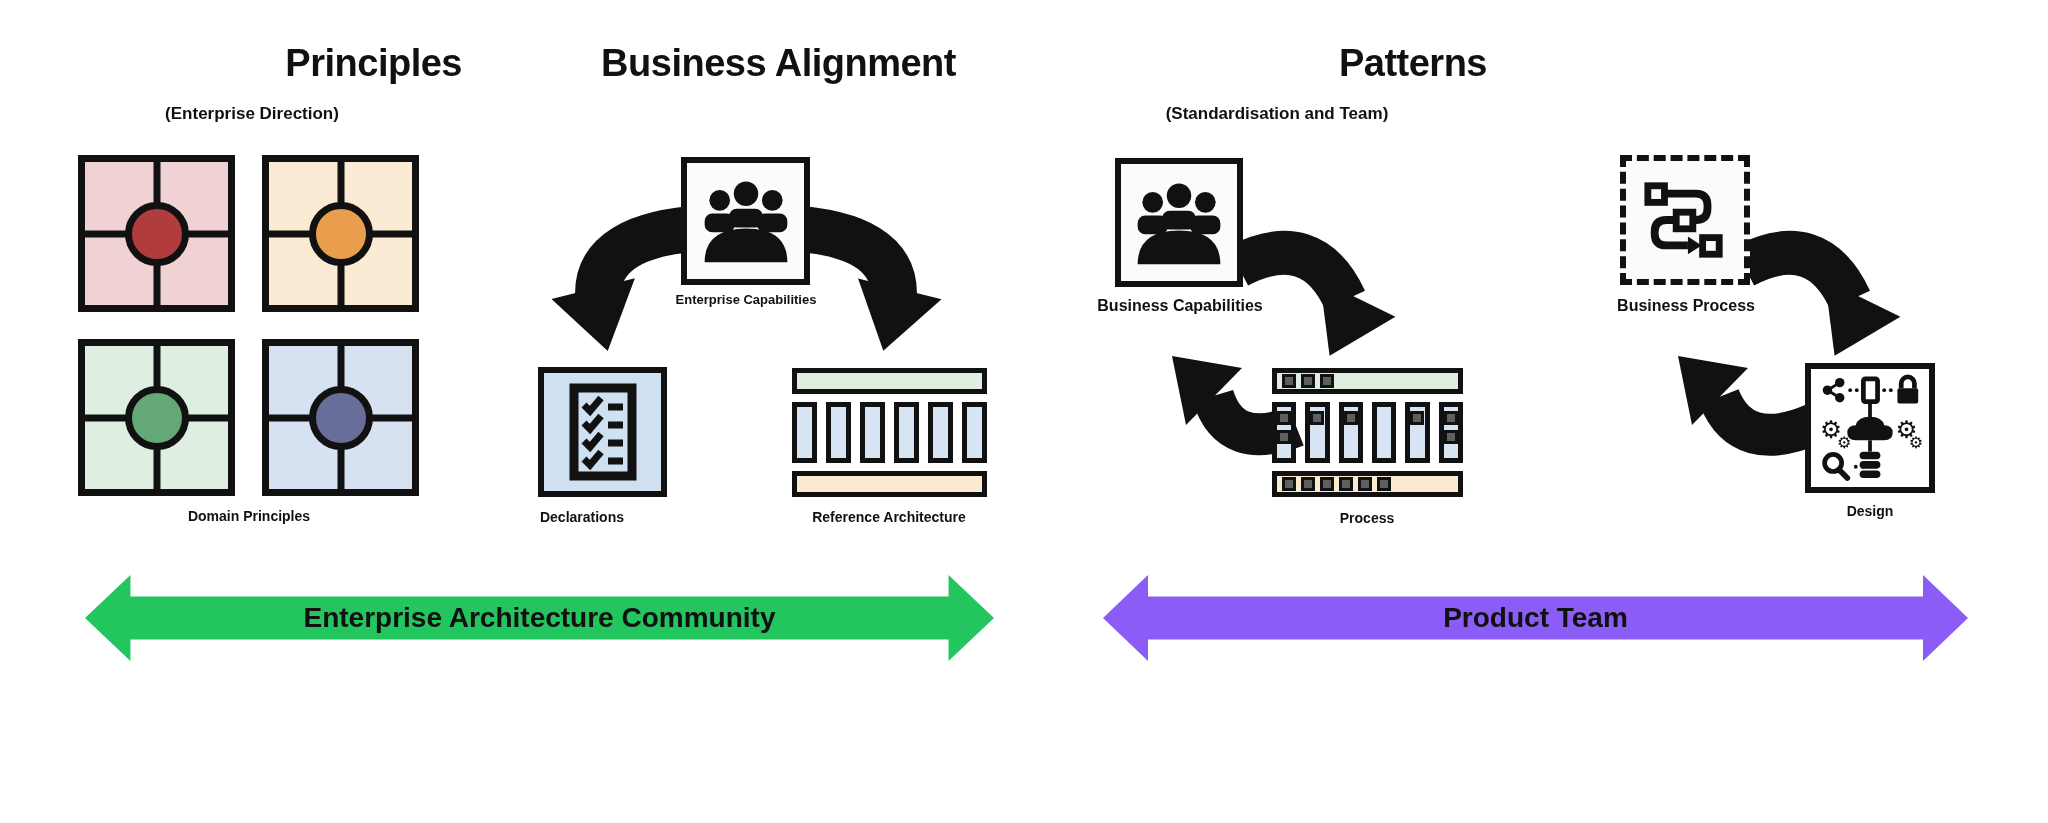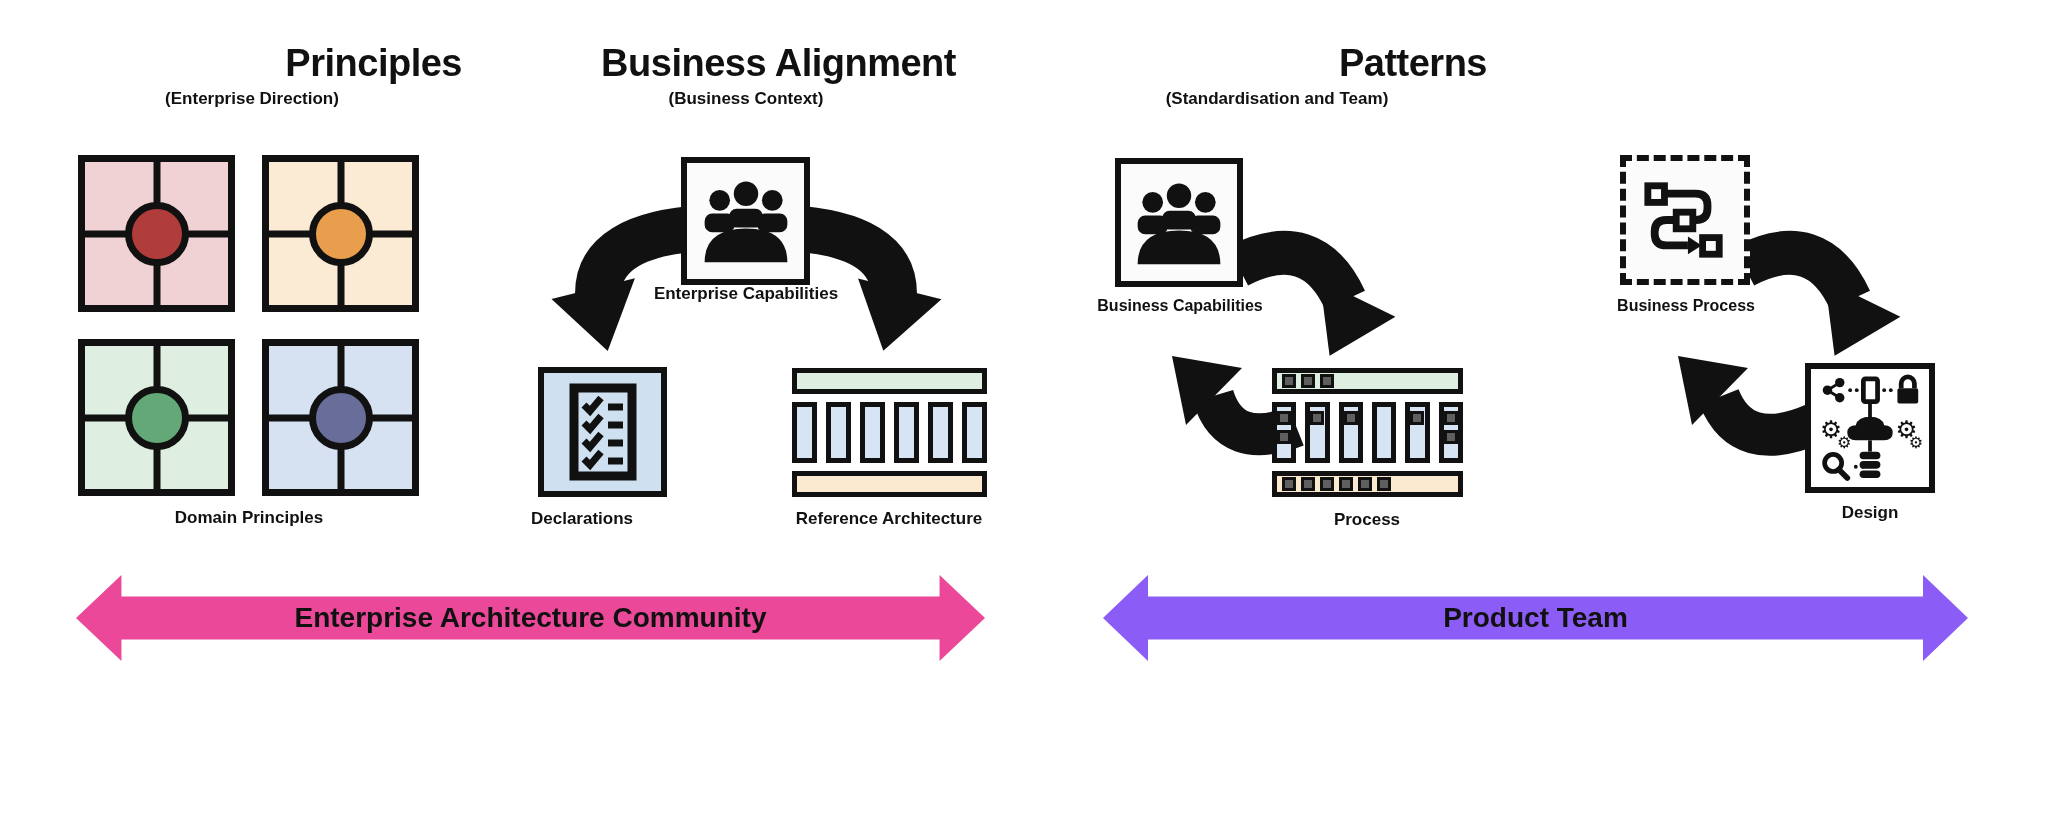--- a/index.html
+++ b/index.html
@@ -2,24 +2,24 @@
 <html><head>
 <meta charset="utf-8">
 <style>
   html,body{margin:0;padding:0;background:#ffffff;}
   body{font-family:"Liberation Sans", sans-serif; color:#111;}
   .stage{position:relative;width:2048px;height:823px;background:#fff;overflow:hidden;}
 
   
   .col-header{position:absolute;top:44px;width:420px;text-align:center;}
   .col-title{font-size:38px;font-weight:800;letter-spacing:-.5px;line-height:1.05;text-align:right;}
-  .col-sub{font-size:17px;font-weight:700;margin-top:5px;}
-
-  
-  .lbl{position:absolute;transform:translateX(-50%);font-size:17px;font-weight:700;white-space:nowrap;text-align:center;}
+  .col-sub{font-size:17px;font-weight:700;margin-top:20px;}
+
+  
+  .lbl{position:absolute;transform:translateX(-50%);font-size:14px;font-weight:700;white-space:nowrap;text-align:center;}
 
   
   .quad{position:absolute;width:157px;height:157px;border:7px solid #111;box-sizing:border-box;z-index:2;}
   .quad .vline{position:absolute;top:0;bottom:0;left:50%;width:7px;transform:translateX(-50%);background:#111;}
   .quad .hline{position:absolute;left:0;right:0;top:50%;height:7px;transform:translateY(-50%);background:#111;}
   .quad .dot{position:absolute;left:50%;top:50%;transform:translate(-50%,-50%);width:50px;height:50px;border:7px solid #111;border-radius:50%;}
 
   
   .icon-box{position:absolute;background:#FBFBFB;border:6px solid #111;box-sizing:border-box;display:flex;align-items:center;justify-content:center;z-index:2;}
   .icon-box.dashed{border-style:dashed;}
@@ -46,21 +46,20 @@
 <body>
 
 <div class="stage">
 
   <div class="col-header" style="left:42px">
     <div class="col-title">Principles</div>
     <div class="col-sub">(Enterprise Direction)</div>
   </div>
   <div class="col-header" style="left:536px">
     <div class="col-title">Business Alignment</div>
-    <div class="col-sub">(Business Context)</div>
   </div>
   <div class="col-header" style="left:1067px">
     <div class="col-title">Patterns</div>
     <div class="col-sub">(Standardisation and Team)</div>
   </div>
 
   <svg class="arrows" width="2048" height="823" viewBox="0 0 2048 823">
 
     <g>
       <path class="arc" d="M705,228 Q598,234 598,294" stroke-width="46"></path>
@@ -119,21 +118,21 @@
     <svg width="94" height="84" viewBox="0 0 100 88">
       <circle class="ink" cx="50" cy="15" r="13"></circle>
       <circle class="ink" cx="22" cy="22" r="11"></circle>
       <circle class="ink" cx="78" cy="22" r="11"></circle>
       <rect class="ink" x="6" y="36" width="32" height="20" rx="8"></rect>
       <rect class="ink" x="62" y="36" width="32" height="20" rx="8"></rect>
       <rect class="ink" x="32" y="31" width="36" height="20" rx="8"></rect>
       <path class="ink" d="M6 88 Q6 52 50 52 Q94 52 94 88 Z"></path>
     </svg>
   </div>
-  <div class="lbl" style="left:746px;top:284px;font-size:17px">Enterprise Capabilities</div>
+  <div class="lbl" style="left:746px;top:292px;font-size:13px">Enterprise Capabilities</div>
 
   <div class="icon-box" style="left:538px;top:367px;width:129px;height:130px;background:#CFE0F0">
     <svg width="68" height="98" viewBox="0 0 68 98">
       <rect x="5" y="5" width="58" height="88" fill="#CFE0F0" stroke="#111" stroke-width="9"></rect>
       <g stroke="#111" stroke-width="7" fill="none">
         <path d="M15 22 l6 6 l11 -13"></path>
           <line x1="39" y1="24" x2="54" y2="24"></line>
         <path d="M15 40 l6 6 l11 -13"></path>
           <line x1="39" y1="42" x2="54" y2="42"></line>
         <path d="M15 58 l6 6 l11 -13"></path>
@@ -265,21 +264,21 @@
         <circle class="ink" cx="47" cy="98" r="2"></circle>
       <g class="ink">
         <rect x="44" y="82" width="22" height="8" rx="4"></rect>
         <rect x="44" y="92" width="22" height="8" rx="4"></rect>
         <rect x="44" y="102" width="22" height="8" rx="4"></rect>
       </g>
     </svg>
   </div>
   <div class="lbl" style="left:1870px;top:503px">Design</div>
 
-  <div class="band" style="left:76px;top:575px;width:909px;height:86px;background:#ec4899;
+  <div class="band" style="left:85px;top:575px;width:909px;height:86px;background:#22c55e;
        clip-path:polygon(0 50%,5% 0,5% 25%,95% 25%,95% 0,100% 50%,95% 100%,95% 75%,5% 75%,5% 100%)">
     <span class="band-label">Enterprise Architecture Community</span>
   </div>
 
   <div class="band" style="left:1103px;top:575px;width:865px;height:86px;background:#8b5cf6;
        clip-path:polygon(0 50%,5.2% 0,5.2% 25%,94.8% 25%,94.8% 0,100% 50%,94.8% 100%,94.8% 75%,5.2% 75%,5.2% 100%)">
     <span class="band-label">Product Team</span>
   </div>
 
 

